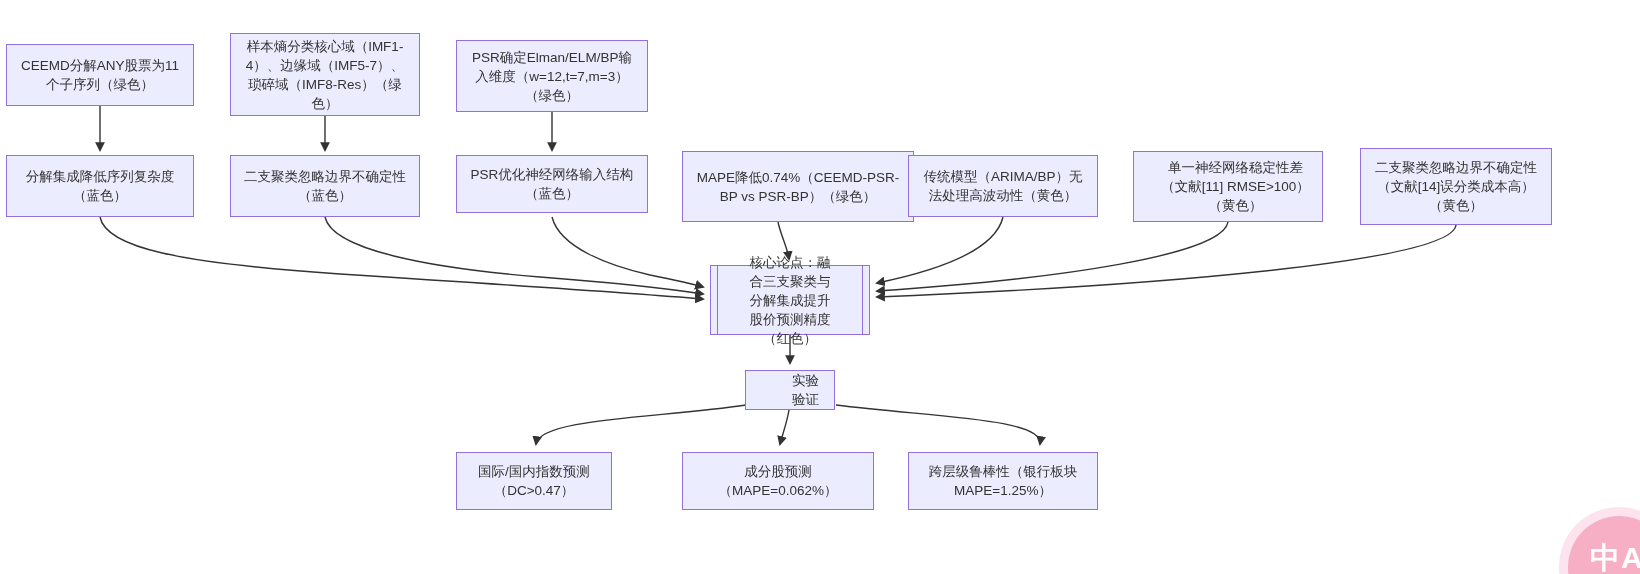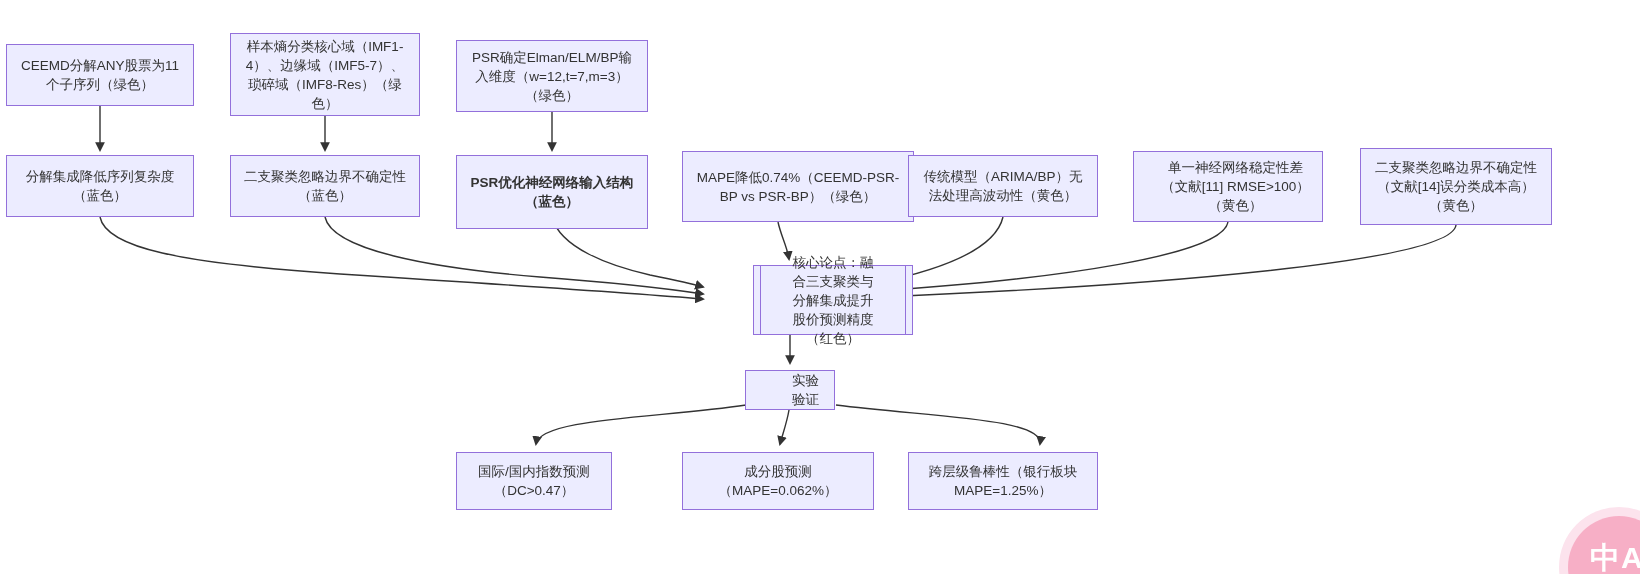--- a/index.html
+++ b/index.html
@@ -16,21 +16,21 @@
     position:absolute;
     box-sizing:border-box;
     background:#ECECFF;
     border:1px solid #9370DB;
     display:flex;align-items:center;justify-content:center;
     text-align:center;
     font-size:13.5px;line-height:19px;
     padding:3px 9px;
     word-break:break-word;
   }
-  .subroutine{padding:3px 32px;margin-left:43px;}
+  .subroutine{padding:3px 32px;}
   .sub-line{
     position:absolute;top:0;bottom:0;width:0;
     border-left:1px solid #9370DB;
   }
   .sub-line.left{left:6px;}
   .sub-line.right{right:6px;}
   .watermark{
     position:absolute;
     right:-30px;bottom:-44px;
     width:102px;height:102px;
@@ -79,21 +79,21 @@
   <div class="node" style="left:6px;top:44px;width:188px;height:62px;">CEEMD分解ANY股票为11个子序列（绿色）</div>
 
   <div class="node" style="left:230px;top:33px;width:190px;height:83px;">样本熵分类核心域（IMF1-4）、边缘域（IMF5-7）、琐碎域（IMF8-Res）（绿色）</div>
 
   <div class="node" style="left:456px;top:40px;width:192px;height:72px;">PSR确定Elman/ELM/BP输入维度（w=12,t=7,m=3）（绿色）</div>
 
   <div class="node" style="left:6px;top:155px;width:188px;height:62px;">分解集成降低序列复杂度（蓝色）</div>
 
   <div class="node" style="left:230px;top:155px;width:190px;height:62px;">二支聚类忽略边界不确定性（蓝色）</div>
 
-  <div class="node" style="left:456px;top:155px;width:192px;height:74px;font-weight:bold;">PSR优化神经网络输入结构（蓝色）</div>
+  <div class="node" style="left:456px;top:155px;width:192px;height:58px;">PSR优化神经网络输入结构（蓝色）</div>
 
   <div class="node" style="left:682px;top:151px;width:232px;height:71px;">MAPE降低0.74%（CEEMD-PSR-BP vs PSR-BP）（绿色）</div>
 
   <div class="node" style="left:908px;top:155px;width:190px;height:62px;">传统模型（ARIMA/BP）无法处理高波动性（黄色）</div>
 
   <div class="node" style="left:1133px;top:151px;width:190px;height:71px;padding-left:24px;">单一神经网络稳定性差（文献[11] RMSE&gt;100）（黄色）</div>
 
   <div class="node" style="left:1360px;top:148px;width:192px;height:77px;">二支聚类忽略边界不确定性（文献[14]误分类成本高）（黄色）</div>
 
   <div class="node subroutine" style="left:710px;top:265px;width:160px;height:70px;">

